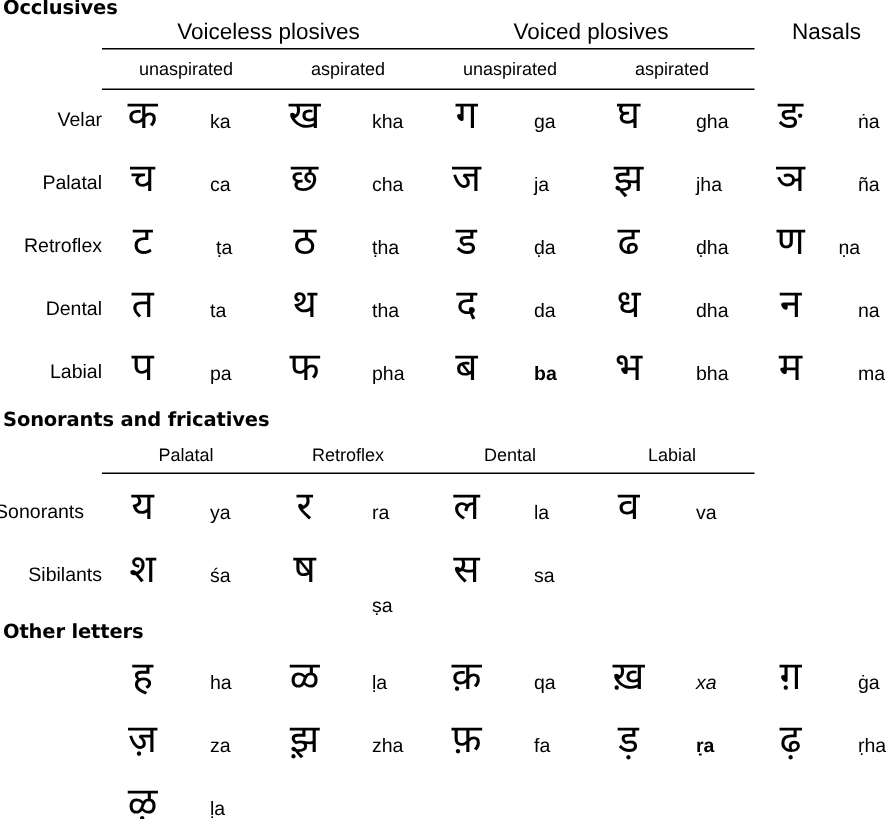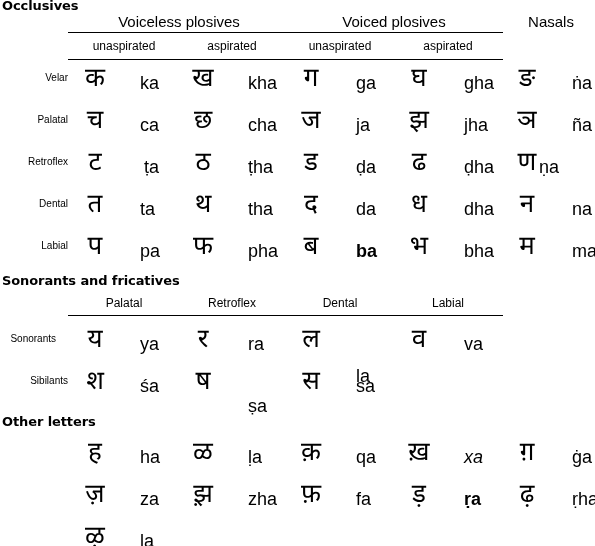--- a/index.html
+++ b/index.html
@@ -49,35 +49,35 @@
     transform: translateX(-50%);
   }
   
   .col-head {
     font-size: 12px;
     text-align: center;
     transform: translateX(-50%);
   }
   
   .row-label {
-    font-size: 10px;
+    font-size: 13px;
     text-align: right;
     transform: translateX(-100%);
   }
   
   .glyph {
     font-family: "DejaVu Sans", sans-serif;
     font-size: 26px;
     line-height: 1;
     text-align: center;
     transform: translateX(-50%);
   }
   
   .rom {
-    font-size: 18px;
+    font-size: 13px;
     text-align: center;
   }
 
   
   .rule {
     position: absolute;
     height: 0;
     border-top: 1px solid #000000;
   }
 </style>
@@ -128,21 +128,21 @@
     <div class="cell row-label" style="left: 68px; top: 156px;">Retroflex</div>
     <div class="cell glyph" style="left: 95px; top: 148px;">ट</div>
     <div class="cell rom" style="left: 144px; top: 157px;">ṭa</div>
     <div class="cell glyph" style="left: 203px; top: 148px;">ठ</div>
     <div class="cell rom" style="left: 248px; top: 157px;">ṭha</div>
     <div class="cell glyph" style="left: 311px; top: 148px;">ड</div>
     <div class="cell rom" style="left: 356px; top: 157px;">ḍa</div>
     <div class="cell glyph" style="left: 419px; top: 148px;">ढ</div>
     <div class="cell rom" style="left: 464px; top: 157px;">ḍha</div>
     <div class="cell glyph" style="left: 527px; top: 148px;">ण</div>
-    <div class="cell rom" style="left: 539px; top: 157px;">ṇa</div>
+    <div class="cell rom" style="left: 559px; top: 157px;">ṇa</div>
     <div class="cell row-label" style="left: 68px; top: 198px;">Dental</div>
     <div class="cell glyph" style="left: 95px; top: 190px;">त</div>
     <div class="cell rom" style="left: 140px; top: 199px;">ta</div>
     <div class="cell glyph" style="left: 203px; top: 190px;">थ</div>
     <div class="cell rom" style="left: 248px; top: 199px;">tha</div>
     <div class="cell glyph" style="left: 311px; top: 190px;">द</div>
     <div class="cell rom" style="left: 356px; top: 199px;">da</div>
     <div class="cell glyph" style="left: 419px; top: 190px;">ध</div>
     <div class="cell rom" style="left: 464px; top: 199px;">dha</div>
     <div class="cell glyph" style="left: 527px; top: 190px;">न</div>
@@ -163,21 +163,21 @@
     <div class="cell col-head" style="left: 124px; top: 296px;">Palatal</div>
     <div class="cell col-head" style="left: 232px; top: 296px;">Retroflex</div>
     <div class="cell col-head" style="left: 340px; top: 296px;">Dental</div>
     <div class="cell col-head" style="left: 448px; top: 296px;">Labial</div>
     <div class="cell row-label" style="left: 56px; top: 333px;">Sonorants</div>
     <div class="cell glyph" style="left: 95px; top: 325px;">य</div>
     <div class="cell rom" style="left: 140px; top: 334px;">ya</div>
     <div class="cell glyph" style="left: 203px; top: 325px;">र</div>
     <div class="cell rom" style="left: 248px; top: 334px;">ra</div>
     <div class="cell glyph" style="left: 311px; top: 325px;">ल</div>
-    <div class="cell rom" style="left: 356px; top: 334px; margin-top: 32px;">la</div>
+    <div class="cell rom" style="left: 356px; top: 334px;">la</div>
     <div class="cell glyph" style="left: 419px; top: 325px;">व</div>
     <div class="cell rom" style="left: 464px; top: 334px;">va</div>
     <div class="cell row-label" style="left: 68px; top: 375px;">Sibilants</div>
     <div class="cell glyph" style="left: 95px; top: 367px;">श</div>
     <div class="cell rom" style="left: 140px; top: 376px;">śa</div>
     <div class="cell glyph" style="left: 203px; top: 367px;">ष</div>
     <div class="cell rom" style="left: 248px; top: 396px;">ṣa</div>
     <div class="cell glyph" style="left: 311px; top: 367px;">स</div>
     <div class="cell rom" style="left: 356px; top: 376px;">sa</div>
   </div>

